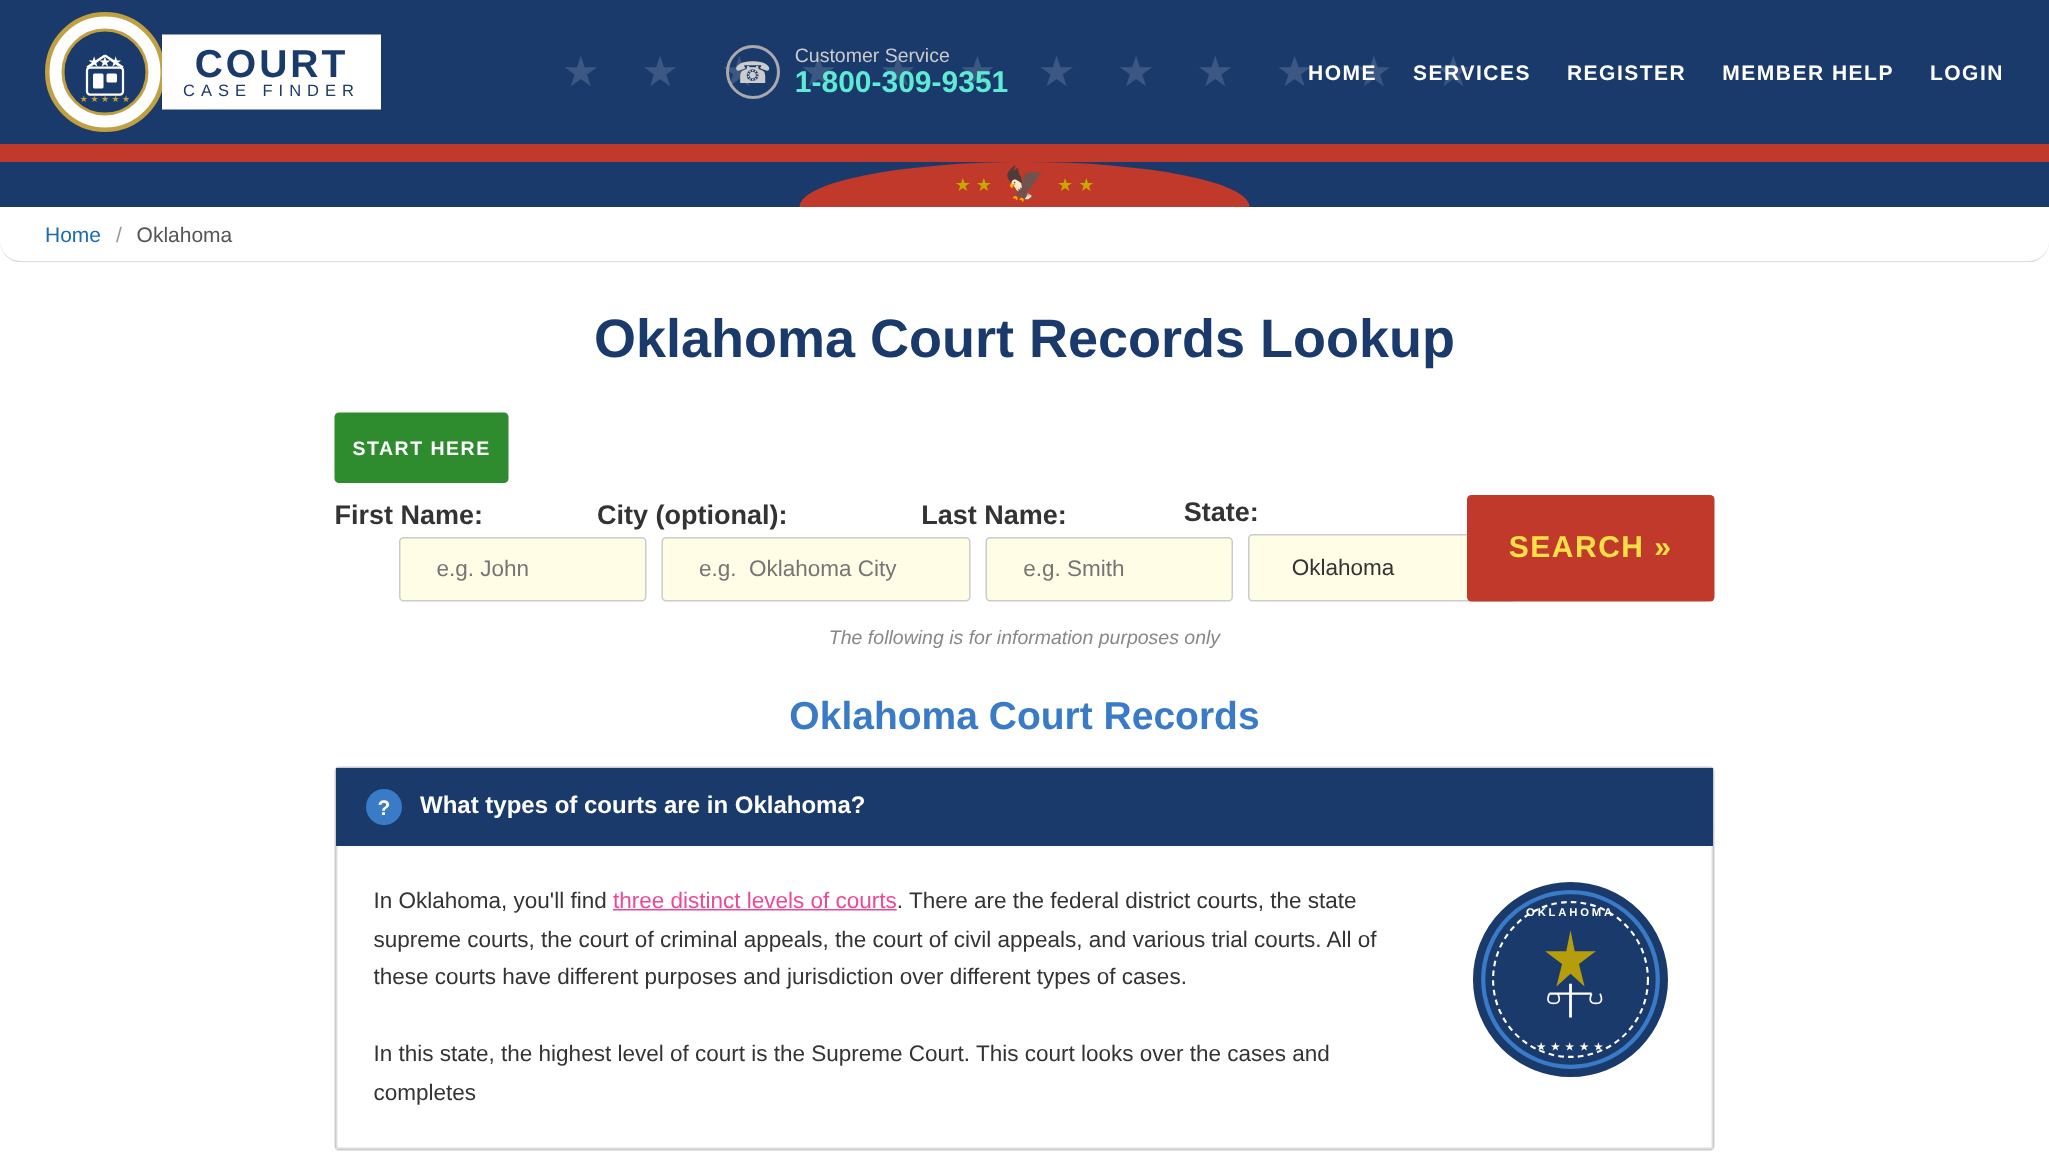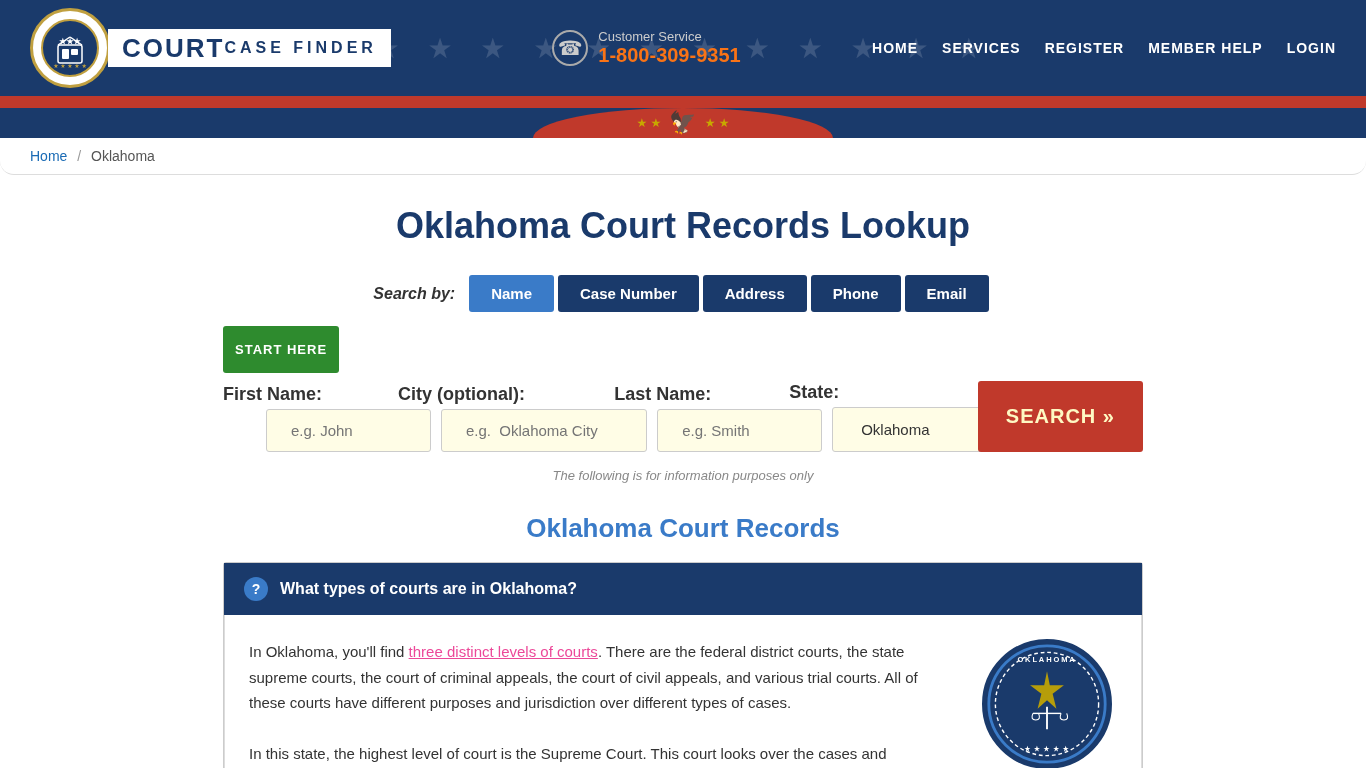--- a/index.html
+++ b/index.html
@@ -53,36 +53,36 @@
       margin-right: 0;
     }
     .logo-circle svg {
       width: 60px;
       height: 60px;
     }
     .logo-text-area {
       background: #fff;
       padding: 6px 14px;
       display: flex;
-      flex-direction: row;
+      flex-direction: column;
       align-items: center;
       margin-left: -2px;
     }
     .logo-court {
       font-size: 26px;
       font-weight: 900;
       color: #1a3a6b;
       letter-spacing: 2px;
       line-height: 1;
     }
     .logo-case-finder {
-      font-size: 16px;
+      font-size: 11px;
       letter-spacing: 4px;
       color: #1a3a6b;
-      font-weight: 700;
+      font-weight: 400;
     }
     .customer-service {
       display: flex;
       align-items: center;
       color: #fff;
       z-index: 1;
       margin-left: 30px;
     }
     .cs-icon {
       width: 36px;
@@ -96,21 +96,21 @@
       margin-right: 10px;
       color: #ccc;
     }
     .cs-label {
       font-size: 13px;
       color: #ccc;
     }
     .cs-phone {
       font-size: 20px;
       font-weight: bold;
-      color: #f97316;
+      color: #5eead4;
     }
     .nav-links {
       display: flex;
       align-items: center;
       gap: 24px;
       z-index: 1;
     }
     .nav-links a {
       color: #fff;
       text-decoration: none;
@@ -256,21 +256,21 @@
     .form-field select {
       color: #333;
     }
     .field-first { flex: 1.2; }
     .field-last { flex: 1.2; }
     .field-city { flex: 1.5; }
     .field-state { flex: 1.3; }
 
     .search-btn {
       background: #c0392b;
-      color: #fef9c3;
+      color: #fde047;
       font-size: 20px;
       font-weight: bold;
       padding: 24px 28px;
       border: none;
       border-radius: 3px;
       cursor: pointer;
       white-space: nowrap;
       letter-spacing: 1px;
       flex-shrink: 0;
     }
@@ -415,28 +415,20 @@
   <a href="#">Home</a>
   <span class="sep">/</span>
   <span>Oklahoma</span>
 </div>
 
 <div class="main-content">
 
   <h1 class="page-title">Oklahoma Court Records Lookup</h1>
 
   
-  <div class="search-by-row">
-    <span class="search-by-label">Search by:</span>
-    <button class="tab-btn active">Name</button>
-    <button class="tab-btn">Case Number</button>
-    <button class="tab-btn">Address</button>
-    <button class="tab-btn">Phone</button>
-    <button class="tab-btn">Email</button>
-  </div>
 
   
   <div class="start-here-badge">START HERE</div>
 
   
   <div class="search-form-row">
     <div class="form-field field-first">
       <label>First Name:</label>
       <input type="text" placeholder="e.g. John" style="">
     </div>

